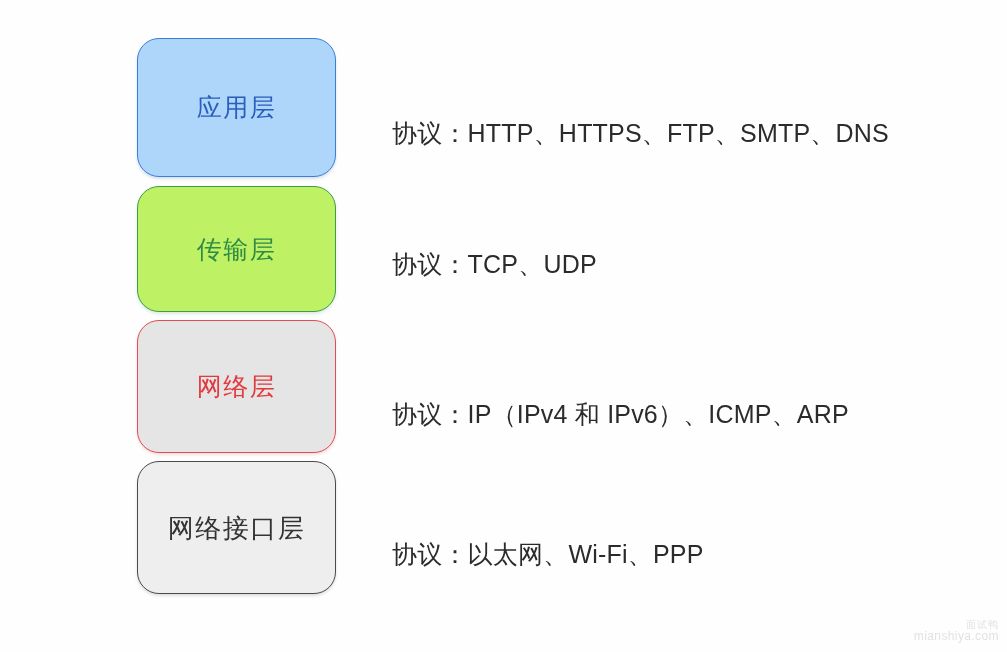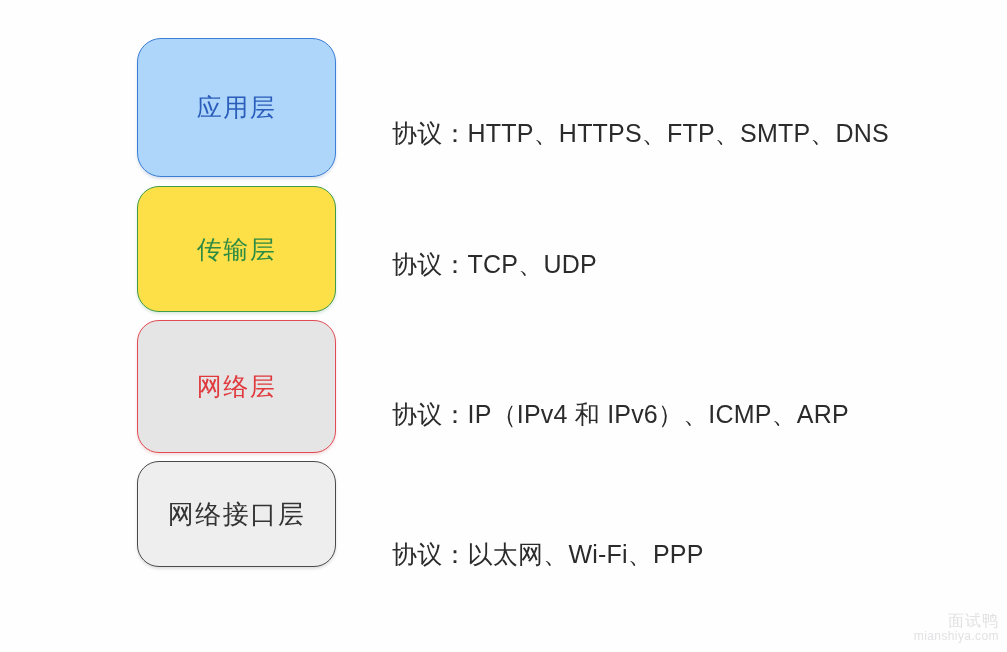--- a/index.html
+++ b/index.html
@@ -46,31 +46,30 @@
     font-size: 25px;
     letter-spacing: 1.5px;
     line-height: 1;
     white-space: nowrap;
   }
 
   
   .box-app   { top: 0px;   height: 139px; }
   .box-trans { top: 148px; height: 126px; }
   .box-net   { top: 282px; height: 133px; }
-  .box-link  { top: 423px; height: 106px; }
+  .box-link  { top: 423px; height: 133px; }
 
   
   .box-app {
     background: #aed6fb;
     border-color: #3b7fd4;
     box-shadow: 0 2px 3px rgba(40,90,160,0.18);
-    border-radius: 24px;
   }
   .box-trans {
-    background: #fde047;
+    background: #bef264;
     border-color: #3f9c4a;
     box-shadow: 0 2px 3px rgba(45,130,60,0.16);
   }
   .box-net {
     background: #e5e5e5;
     border-color: #e24b53;
     box-shadow: 0 2px 3px rgba(190,60,65,0.16);
   }
   .box-link {
     background: #eeeeee;
@@ -110,21 +109,21 @@
   .watermark {
     position: absolute;
     right: 8px;
     bottom: 8px;
     text-align: right;
     color: #e2e2e4;
     user-select: none;
     pointer-events: none;
   }
   .watermark-cn {
-    font-size: 16px;
+    font-size: 10px;
     line-height: 1.15;
     letter-spacing: 1px;
   }
   .watermark-url {
     font-size: 12px;
     line-height: 1.15;
     letter-spacing: 0.4px;
   }
 </style>
 </head>

